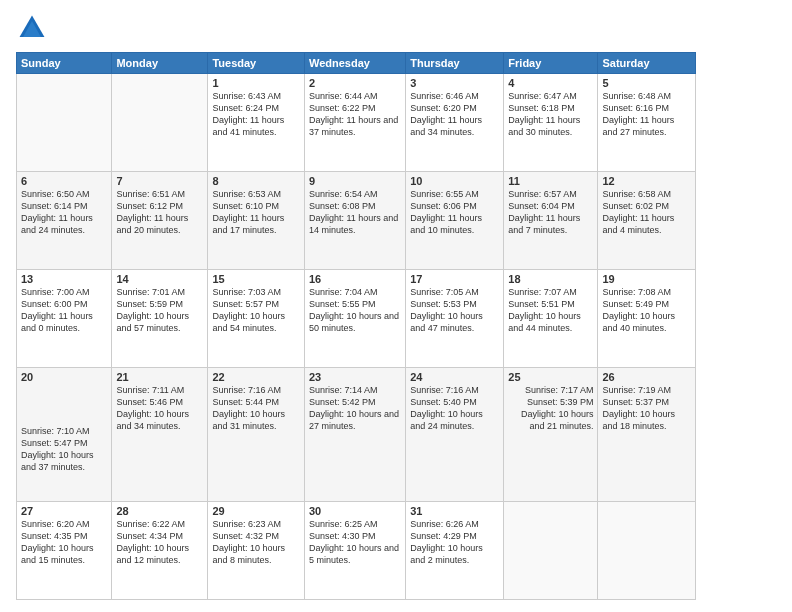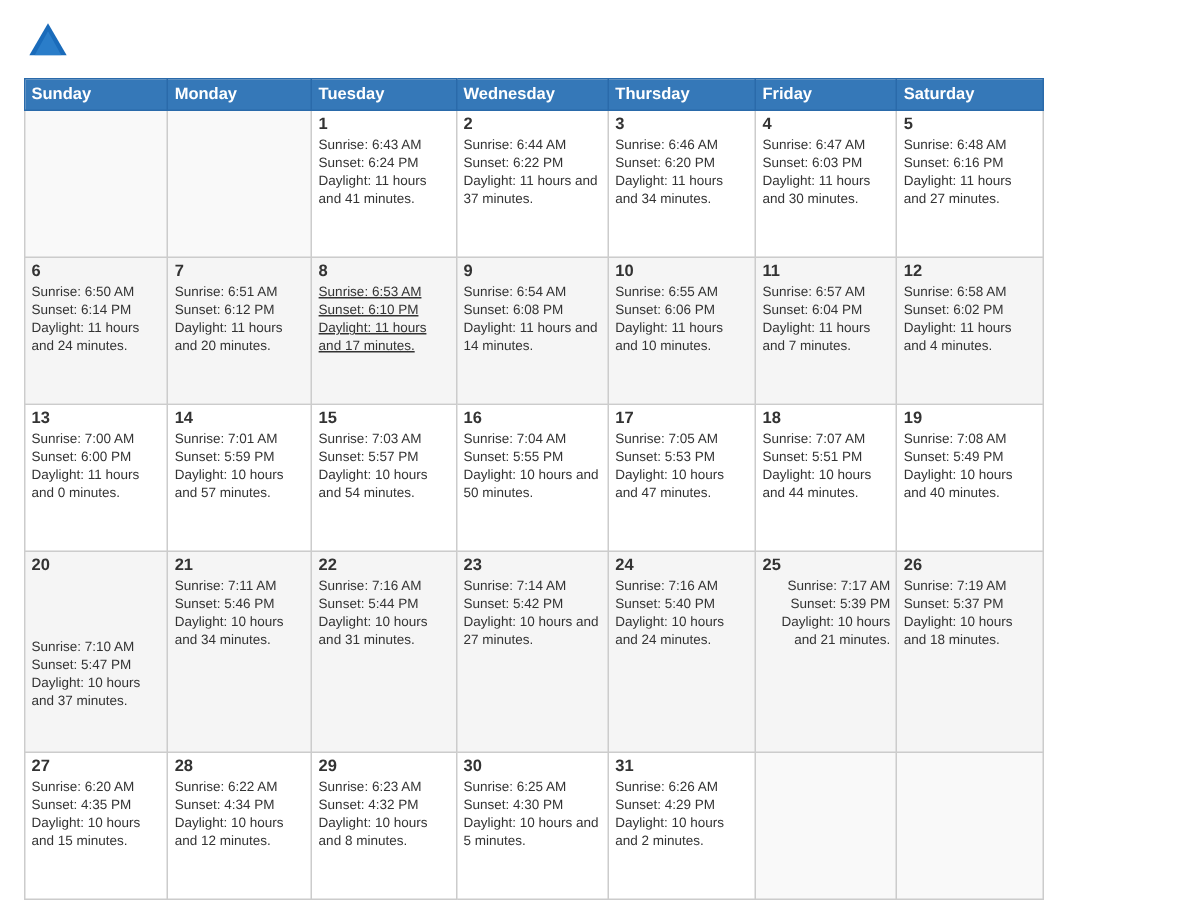--- a/index.html
+++ b/index.html
@@ -152,21 +152,21 @@
             </td>
             <td>
               <span class="day-num">3</span>
               <div class="cell-text" style="white-space: pre-line;">Sunrise: 6:46 AM
 Sunset: 6:20 PM
 Daylight: 11 hours and 34 minutes.</div>
             </td>
             <td>
               <span class="day-num">4</span>
               <div class="cell-text" style="white-space: pre-line;">Sunrise: 6:47 AM
-Sunset: 6:03 PM
+Sunset: 6:18 PM
 Daylight: 11 hours and 30 minutes.</div>
             </td>
             <td>
               <span class="day-num">5</span>
               <div class="cell-text" style="white-space: pre-line;">Sunrise: 6:48 AM
 Sunset: 6:16 PM
 Daylight: 11 hours and 27 minutes.</div>
             </td>
           </tr>
           <tr>
@@ -177,21 +177,21 @@
 Daylight: 11 hours and 24 minutes.</div>
             </td>
             <td>
               <span class="day-num">7</span>
               <div class="cell-text" style="white-space: pre-line;">Sunrise: 6:51 AM
 Sunset: 6:12 PM
 Daylight: 11 hours and 20 minutes.</div>
             </td>
             <td>
               <span class="day-num">8</span>
-              <div class="cell-text" style="white-space: pre-line; text-decoration: underline;">Sunrise: 6:53 AM
+              <div class="cell-text" style="white-space: pre-line;">Sunrise: 6:53 AM
 Sunset: 6:10 PM
 Daylight: 11 hours and 17 minutes.</div>
             </td>
             <td>
               <span class="day-num">9</span>
               <div class="cell-text" style="white-space: pre-line;">Sunrise: 6:54 AM
 Sunset: 6:08 PM
 Daylight: 11 hours and 14 minutes.</div>
             </td>
             <td>

